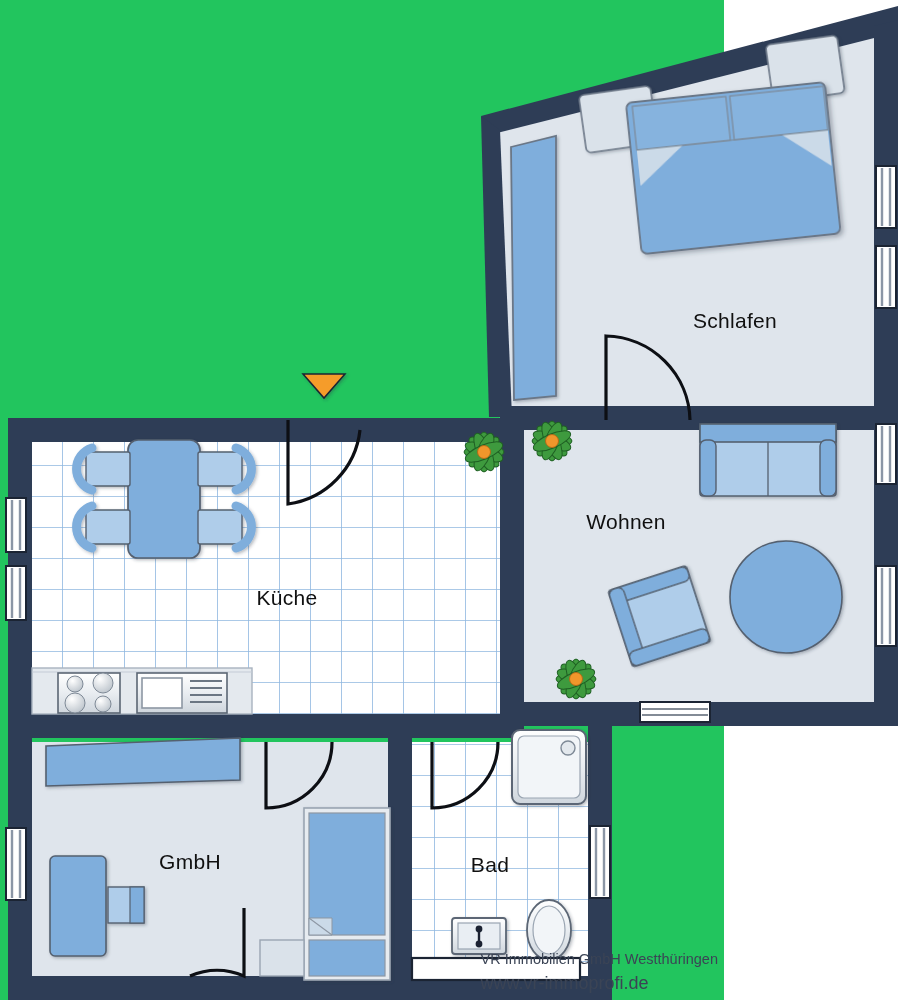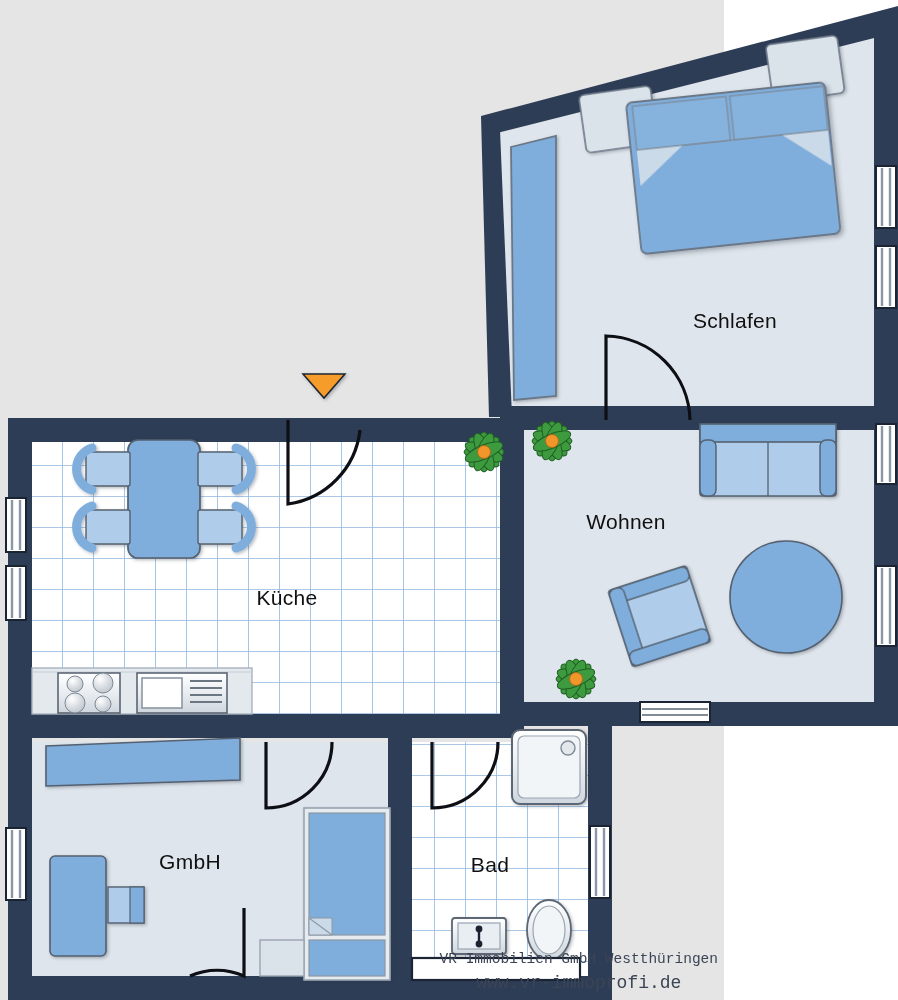--- a/index.html
+++ b/index.html
@@ -1,23 +1,23 @@
 <!DOCTYPE html>
 <html><head>
 <meta charset="utf-8">
 <style>
   html,body{margin:0;padding:0;background:#ffffff;}
   body{width:898px;height:1000px;overflow:hidden;
        font-family:"Liberation Sans","DejaVu Sans",sans-serif;}
-  #stage{position:relative;width:724px;height:1000px;background:#e5e5e5;}
+  #stage{position:relative;width:724px;height:1000px;background:#22c55e;}
   #plan{position:absolute;inset:0;}
   .lbl{position:absolute;color:#101010;font-size:21px;letter-spacing:.3px;
        white-space:nowrap;transform:translate(-50%,-50%);pointer-events:none;}
-  #footer{position:absolute;right:6px;bottom:4px;text-align:center;
-          color:#3b4455;line-height:1.45;font-family:Liberation Mono, monospace;}
+  #footer{position:absolute;right:6px;bottom:4px;text-align:left;
+          color:#3b4455;line-height:1.45;}
   #footer .co{font-size:14.5px;}
   #footer .url{font-size:18px;}
 </style>
 </head>
 <body>
 
 <div id="stage">
 
   <svg id="plan" viewBox="0 0 898 1000" width="898" height="1000">
     <defs>

